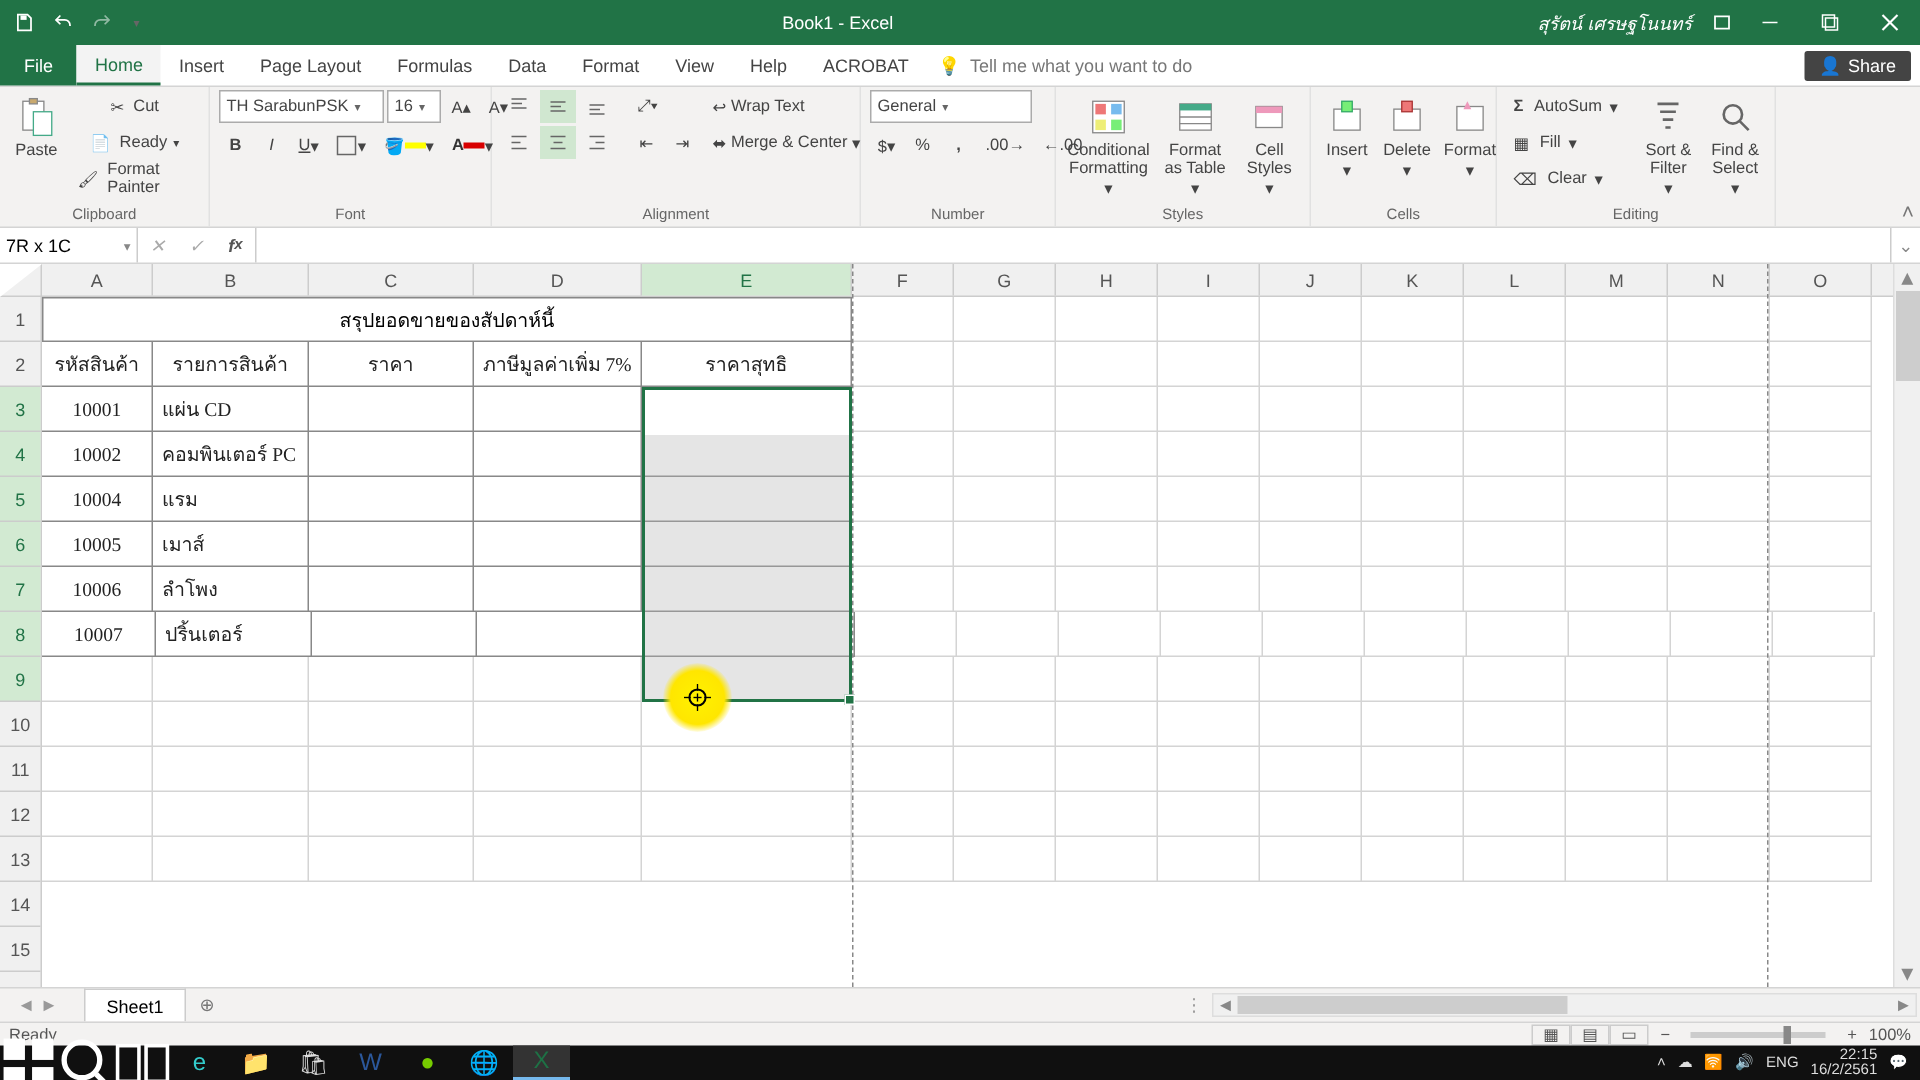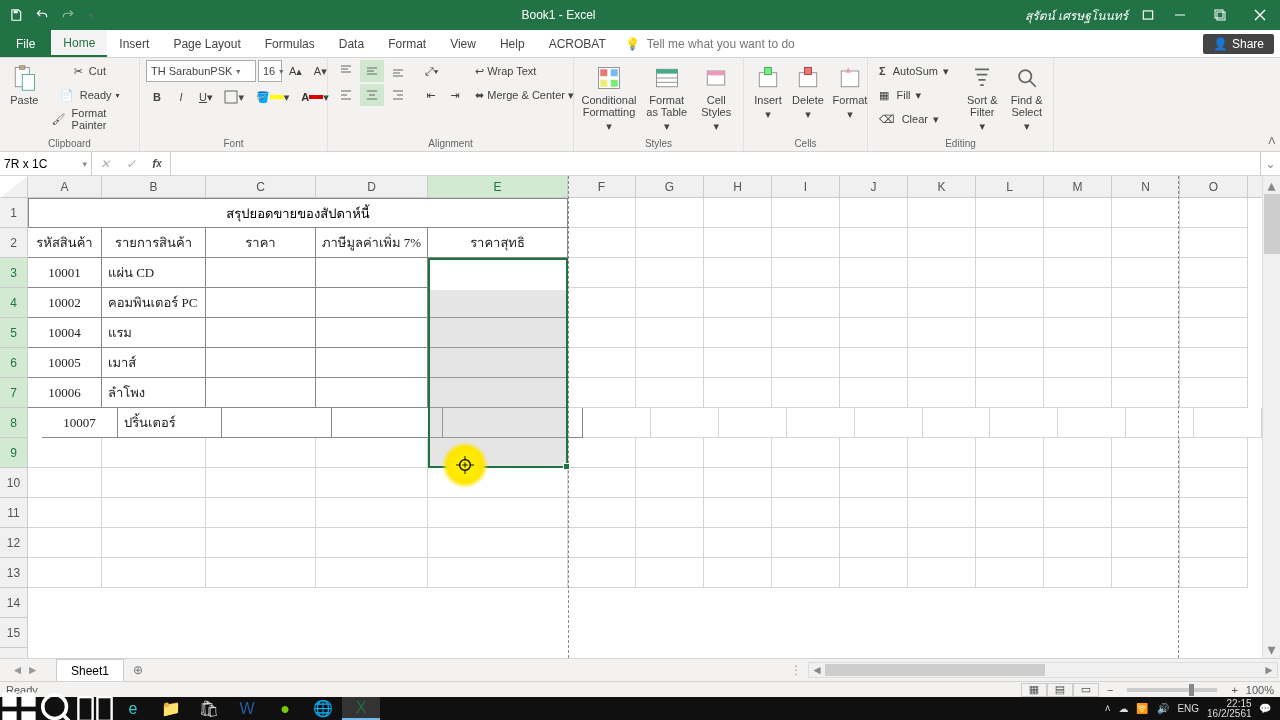--- a/index.html
+++ b/index.html
@@ -29,21 +29,21 @@
 .group { border-right:1px solid #e1e1e1; display:flex; flex-direction:column; justify-content:space-between; padding:2px 6px 0 6px; }
 .group-title { text-align:center; font-size:10px; color:#666; padding-bottom:2px; position:relative;}
 .group-body { flex:1; display:flex; align-items:flex-start; gap:4px; }
 .vcol { display:flex; flex-direction:column; gap:2px; }
 .hrow { display:flex; align-items:center; gap:2px; }
 .sbtn { height:22px; min-width:22px; border:1px solid transparent; display:flex; align-items:center; justify-content:center; padding:0 4px; cursor:pointer; }
 .sbtn svg { width:14px; height:14px; }
 .bigbtn { width:42px; display:flex; flex-direction:column; align-items:center; justify-content:center; gap:2px; padding:4px; cursor:pointer; text-align:center; line-height:1.1; }
 .bigbtn svg { width:28px; height:28px; }
 .font-sel { height:22px; border:1px solid #ababab; background:#fff; padding:0 4px; display:flex; align-items:center; cursor:pointer; font-size:11px; }
-.selw1 { width:110px; } .selw2 { width:24px; } .selw3 { width:108px; }
+.selw1 { width:110px; } .selw2 { width:36px; } .selw3 { width:108px; }
 .dd-arrow::after { content:"▾"; font-size:8px; color:#666; margin-left:4px; }
 .highlight-sw { width:14px; height:4px; background:#ffff00; display:block; }
 .red-sw { width:14px; height:4px; background:#d80000; display:block; }
 .collapse-rib { position:absolute; right:4px; bottom:2px; cursor:pointer; color:#777; font-size:14px;}
 
 
 .fxbar { height:24px; border-bottom:1px solid #d4d4d4; display:flex; align-items:stretch; background:#fff; font-size:12px; }
 .namebox { width:92px; border-right:1px solid #ccc; display:flex; align-items:center; padding:0 4px; position:relative; }
 .namebox::after{ content:"▾"; font-size:9px; color:#888; position:absolute; right:4px;}
 .fx-btns { display:flex; align-items:center; gap:0; border-right:1px solid #ccc; }
@@ -290,20 +290,35 @@
         </div>
       </div>
       <div class="vcol">
         <div class="sbtn" style="width:110px;justify-content:flex-start"><span>↩</span>&nbsp;<span>Wrap Text</span></div>
         <div class="sbtn" style="width:110px;justify-content:flex-start"><span>⬌</span>&nbsp;<span>Merge &amp; Center</span>&nbsp;▾</div>
       </div>
     </div>
     <div class="group-title">Alignment</div>
   </div>
 
+  <div class="group" style="width:130px">
+    <div class="group-body vcol" style="gap:4px;width:100%">
+      <div class="font-sel selw3 dd-arrow">General</div>
+      <div class="hrow">
+        <div class="sbtn">$▾</div>
+        <div class="sbtn">%</div>
+        <div class="sbtn">
+            <b>,</b>
+          </div>
+        <div class="sbtn">.00→</div>
+        <div class="sbtn">←.00</div>
+      </div>
+    </div>
+    <div class="group-title">Number</div>
+  </div>
 
   <div class="group" style="width:170px">
     <div class="group-body">
       <div class="bigbtn" style="width:58px"><svg viewBox="0 0 32 32">
             <rect x="4" y="4" width="24" height="24" fill="#fff" stroke="#888"></rect>
             <rect x="6" y="6" width="8" height="8" fill="#e77"></rect>
             <rect x="18" y="6" width="8" height="8" fill="#7be"></rect>
             <rect x="6" y="18" width="8" height="8" fill="#ee7"></rect>
             <rect x="18" y="18" width="8" height="8" fill="#7e7"></rect>
           </svg><span>Conditional Formatting</span>▾</div>
@@ -520,21 +535,21 @@
         <div class="cell" style="width: 68px;"></div>
         <div class="cell" style="width: 68px;"></div>
         <div class="cell" style="width: 68px;"></div>
         <div class="cell" style="width: 68px;"></div>
         <div class="cell" style="width: 68px;"></div>
         <div class="cell" style="width: 68px;"></div>
         <div class="cell" style="width: 68px;"></div>
         <div class="cell" style="width: 68px;"></div>
       </div>
       <div class="row">
-        <div class="cell center" style="width: 76px; border-color: rgb(136, 136, 136); margin-left: 14px;">10007</div>
+        <div class="cell center" style="width: 76px; border-color: rgb(136, 136, 136);">10007</div>
         <div class="cell" style="width: 104px; border-color: rgb(136, 136, 136);">ปริ้นเตอร์</div>
         <div class="cell" style="width: 110px; border-color: rgb(136, 136, 136);"></div>
         <div class="cell" style="width: 112px; border-color: rgb(136, 136, 136);"></div>
         <div class="cell" style="width: 140px; border-color: rgb(136, 136, 136);"></div>
         <div class="cell" style="width: 68px;"></div>
         <div class="cell" style="width: 68px;"></div>
         <div class="cell" style="width: 68px;"></div>
         <div class="cell" style="width: 68px;"></div>
         <div class="cell" style="width: 68px;"></div>
         <div class="cell" style="width: 68px;"></div>

